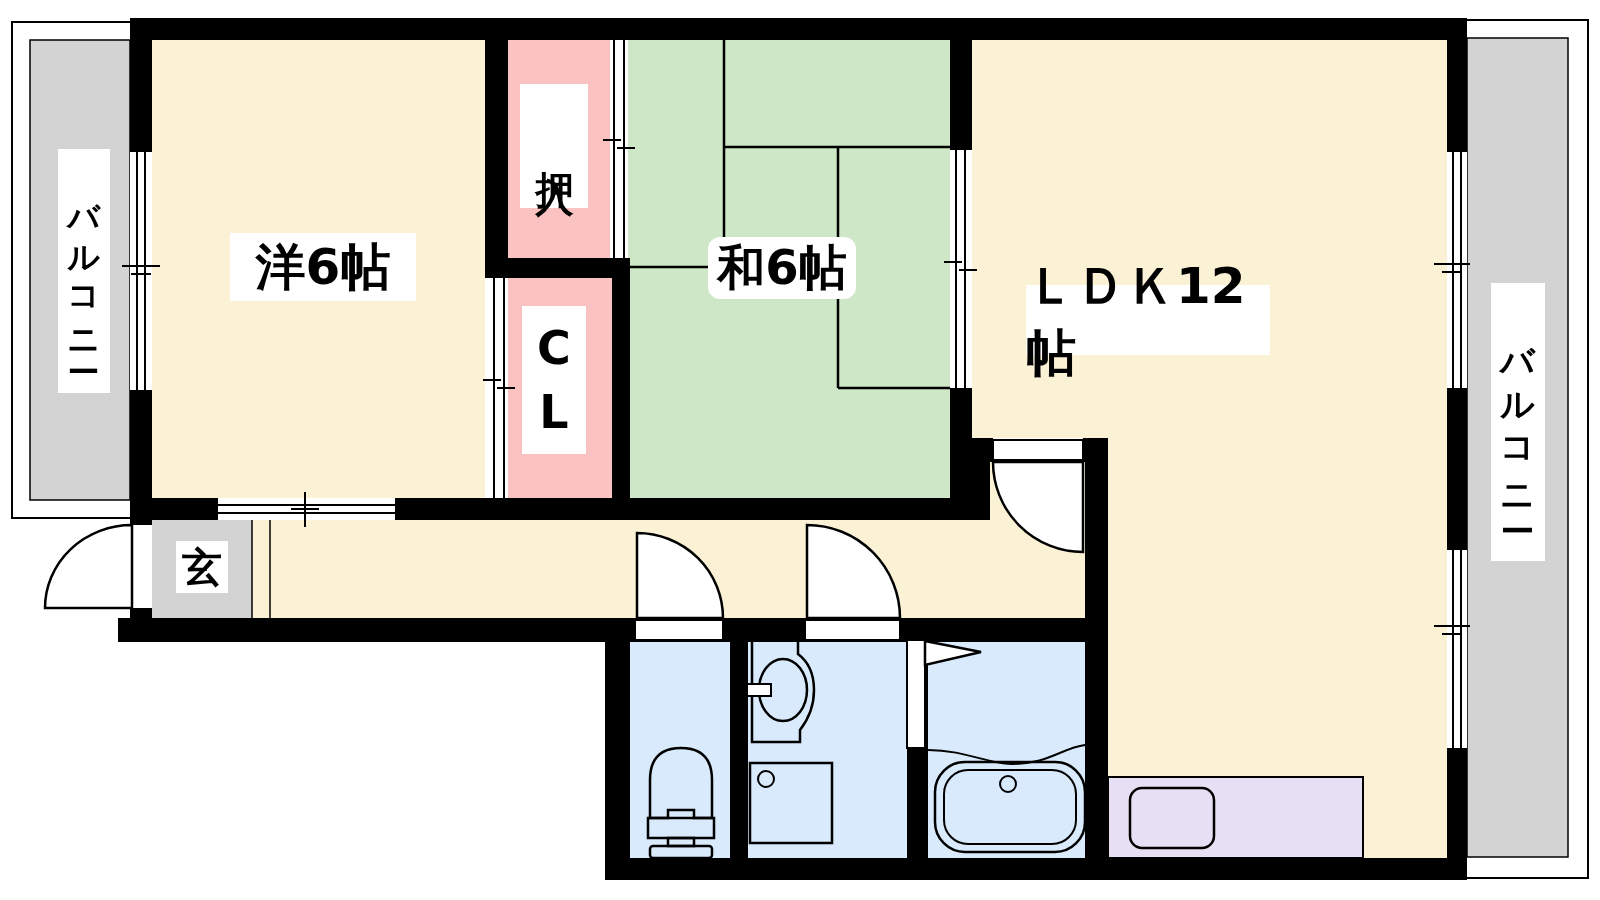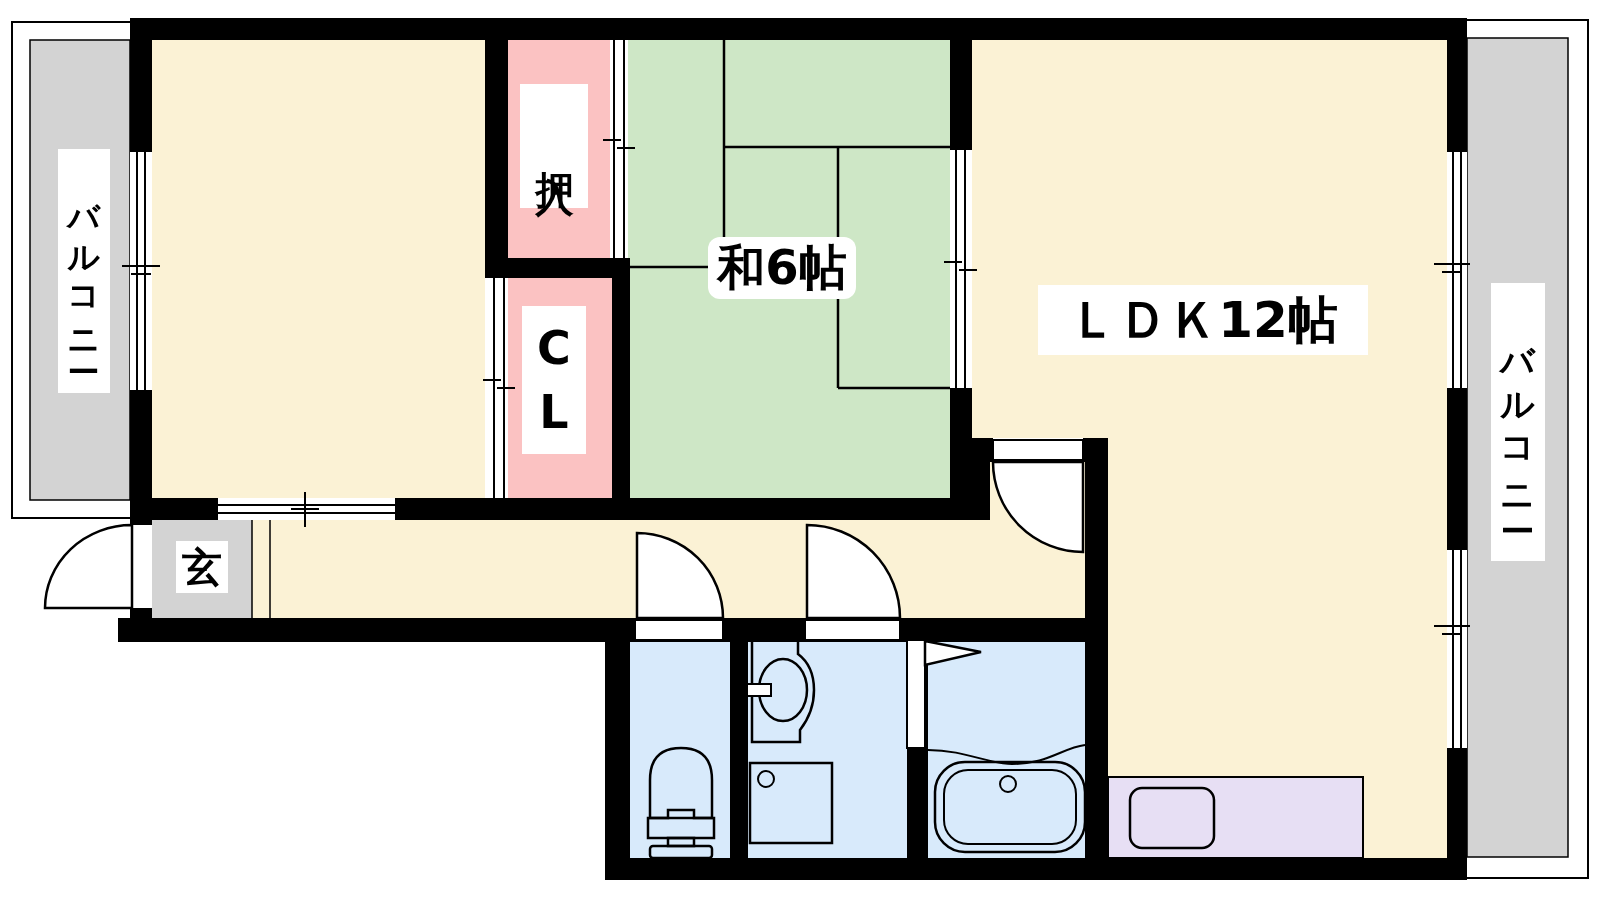--- a/index.html
+++ b/index.html
@@ -173,21 +173,22 @@
       <rect x="935" y="762" width="150" height="90" rx="30"></rect>
       <rect x="944" y="770" width="132" height="74" rx="24" stroke-width="2"></rect>
       <circle cx="1008" cy="784" r="8" stroke-width="2"></circle>
     </g>
     <g>
       <rect x="1130" y="788" width="84" height="60" rx="12"></rect>
     </g>
   </g>
 </svg>
 
+  <div class="lbl" style="left:230px;top:233px;width:186px;height:68px;font-size:50px;">洋6帖</div>
   <div class="lbl" style="left:708px;top:237px;width:148px;height:62px;font-size:48px;border-radius:12px;">和6帖</div>
-  <div class="lbl" style="left:1026px;top:285px;width:330px;height:70px;font-size:50px;margin-left:12px;">ＬＤＫ12帖</div>
+  <div class="lbl" style="left:1026px;top:285px;width:244px;height:70px;font-size:50px;">ＬＤＫ12帖</div>
   <div class="lbl lbl-v" style="left:520px;top:84px;width:68px;height:124px;font-size:38px;letter-spacing:5px;">押入</div>
   <div class="lbl lbl-stack" style="left:522px;top:306px;width:64px;height:148px;font-size:46px;">C
 L</div>
   <div class="lbl" style="left:176px;top:541px;width:52px;height:52px;font-size:40px;">玄</div>
   <div class="lbl lbl-v" style="left:58px;top:149px;width:52px;height:244px;font-size:32px;letter-spacing:7px;">バルコニー</div>
   <div class="lbl lbl-v" style="left:1491px;top:283px;width:54px;height:278px;font-size:34px;letter-spacing:9px;">バルコニー</div>
 </div>
 
 </body></html>

